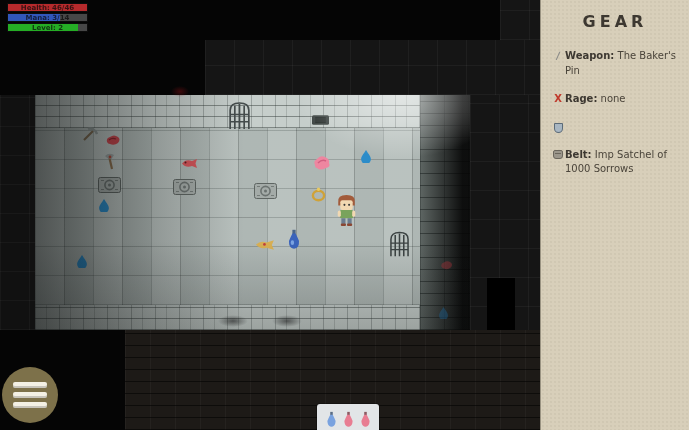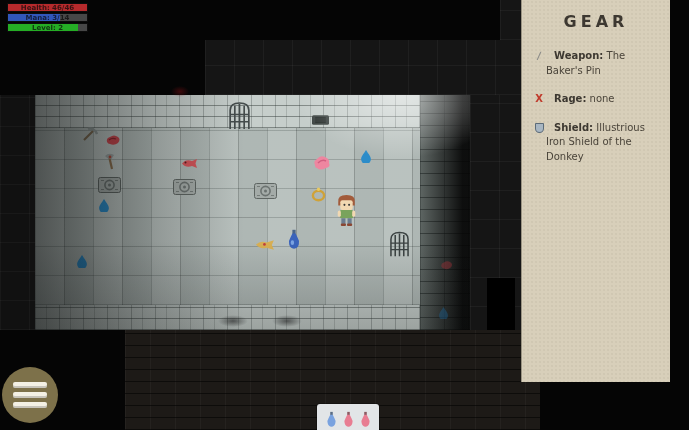--- a/index.html
+++ b/index.html
@@ -64,29 +64,29 @@
   .hamb{display:flex;flex-direction:column;gap:4px;}
   .hamb i{display:block;width:34px;height:6px;background:#f3f0e4;border-radius:2px;
           box-shadow:inset 0 -2px 0 rgba(0,0,0,.18);}
 
   
   .tray{left:317px;top:404px;width:62px;height:30px;background:#e2e5e7;border-radius:3px;
         display:flex;align-items:center;justify-content:center;gap:6px;box-shadow:0 0 0 1px rgba(0,0,0,.25);}
   .tray svg{display:block;}
 
   
-  .panel{left:521px;top:0;width:149px;height:382px;background-color:#d8cfba;
+  .panel{left:540px;top:0;width:149px;height:430px;background-color:#d8cfba;
     background-image:radial-gradient(rgba(90,80,60,.06) 1px,transparent 1px);background-size:4px 4px;
     border-left:1px solid rgba(40,35,25,.35);box-sizing:border-box;color:#4a443a;}
   .panel h1{margin:12px 0 10px;text-align:center;font-size:16px;letter-spacing:4px;
             color:#3d3831;font-weight:bold;}
   .gearlist{padding:8px 10px 0 10px;}
   .gear-item{display:flex;align-items:flex-start;margin-bottom:14px;font-size:10px;
              line-height:1.45;cursor:pointer;}
-  .gear-item b{color:#3d3831;margin-left:8px;}
+  .gear-item b{color:#3d3831;}
   .gicon{flex:0 0 14px;margin-top:1px;display:inline-flex;align-items:center;justify-content:center;
          height:12px;font-size:10px;line-height:10px;}
   .gicon.slash{color:#8a8a88;font-weight:bold;transform:skewX(-8deg);}
   .gicon.redx{color:#c0392b;font-weight:bold;}
   .shape-tunic{width:9px;height:8px;background:#e8a349;border-radius:2px;position:relative;}
   .shape-tunic::after{content:"";position:absolute;left:3px;top:2px;width:3px;height:3px;
          border-radius:50%;background:#c0392b;}
   .shape-shield{width:9px;height:10px;background:#a8b6c2;border:1px solid #5c6b78;
          border-radius:1px 1px 5px 5px;box-sizing:border-box;}
   .shape-satchel{width:10px;height:9px;background:#9b968b;border:1px solid #6b665c;
@@ -320,20 +320,25 @@
       <div class="gear-item">
         <span class="gicon redx">X</span>
         <span><b>Rage:</b> <span>none</span></span>
       </div>
 
 
       <div class="gear-item">
         <span class="gicon">
             <span class="shape-shield"></span>
           </span>
-        <span><b>Shield:</b> <span>Illustrious Iron Shield of the Donkey</span></span>
       </div>
 
+      <div class="gear-item">
+        <span class="gicon">
+            <span class="shape-satchel"></span>
+          </span>
+        <span><b>Belt:</b> <span>Imp Satchel of 1000 Sorrows</span></span>
+      </div>
 
     </div>
   </aside>
 
 </div>
 
 </body></html>

